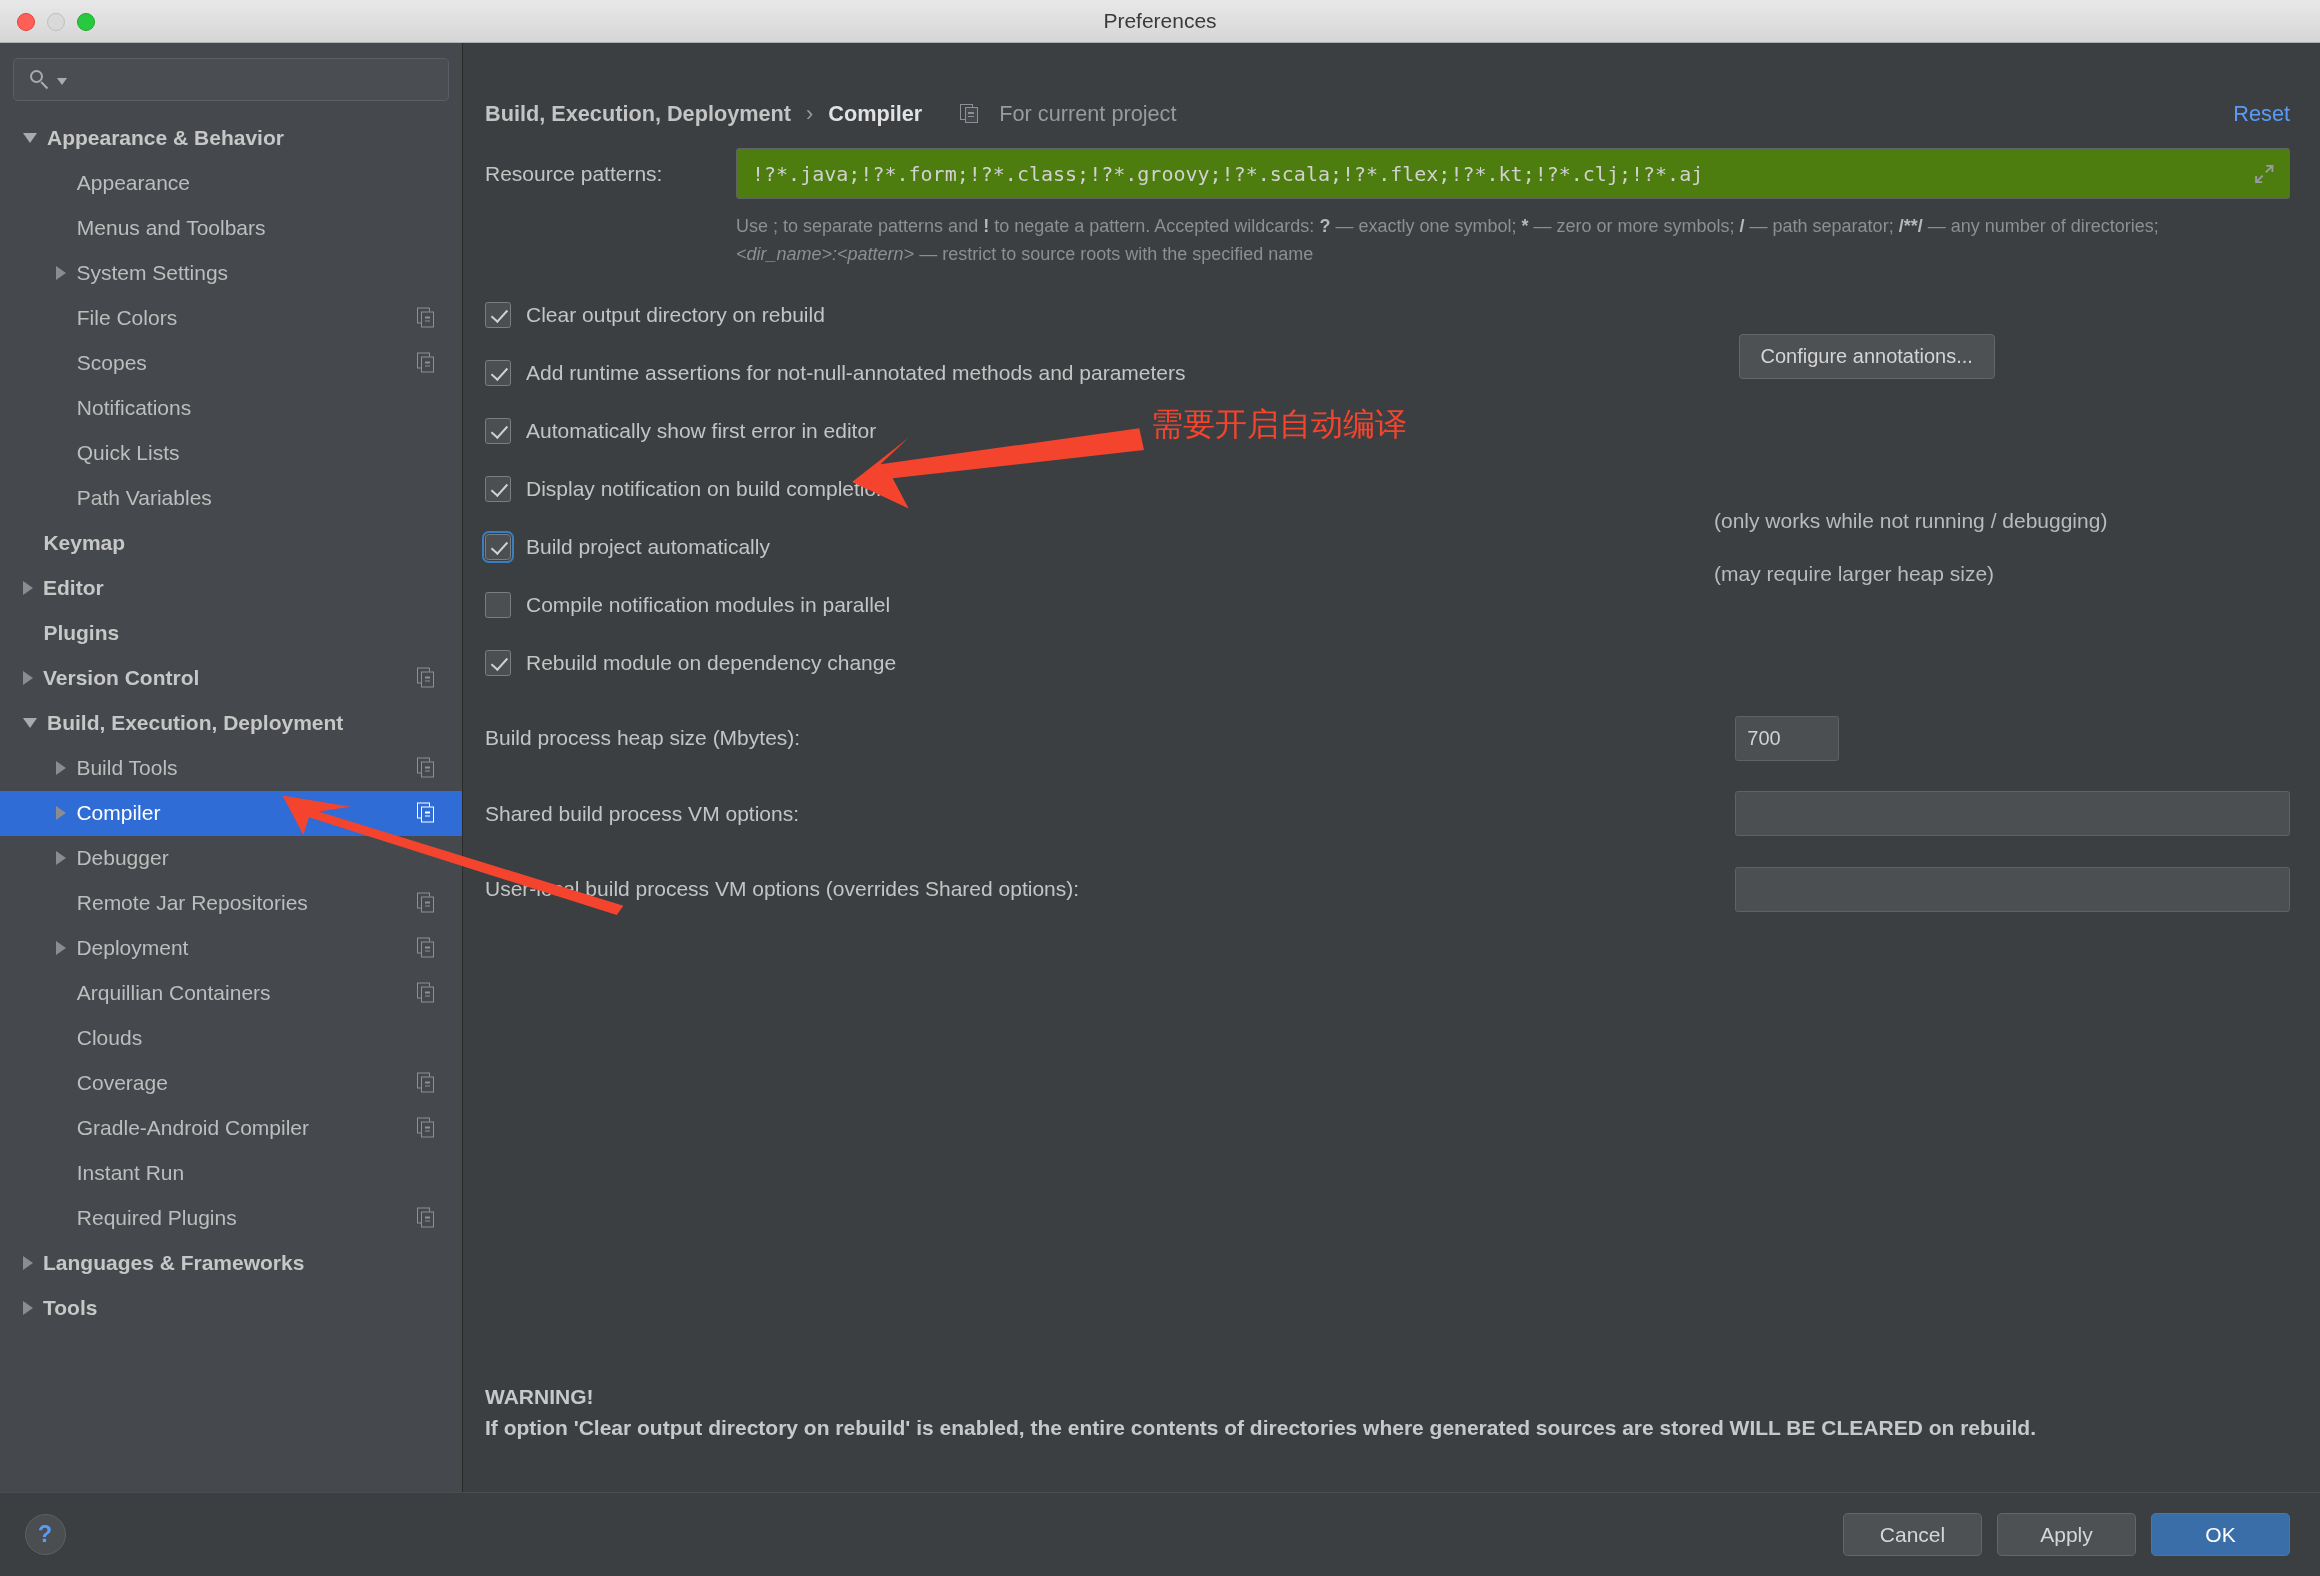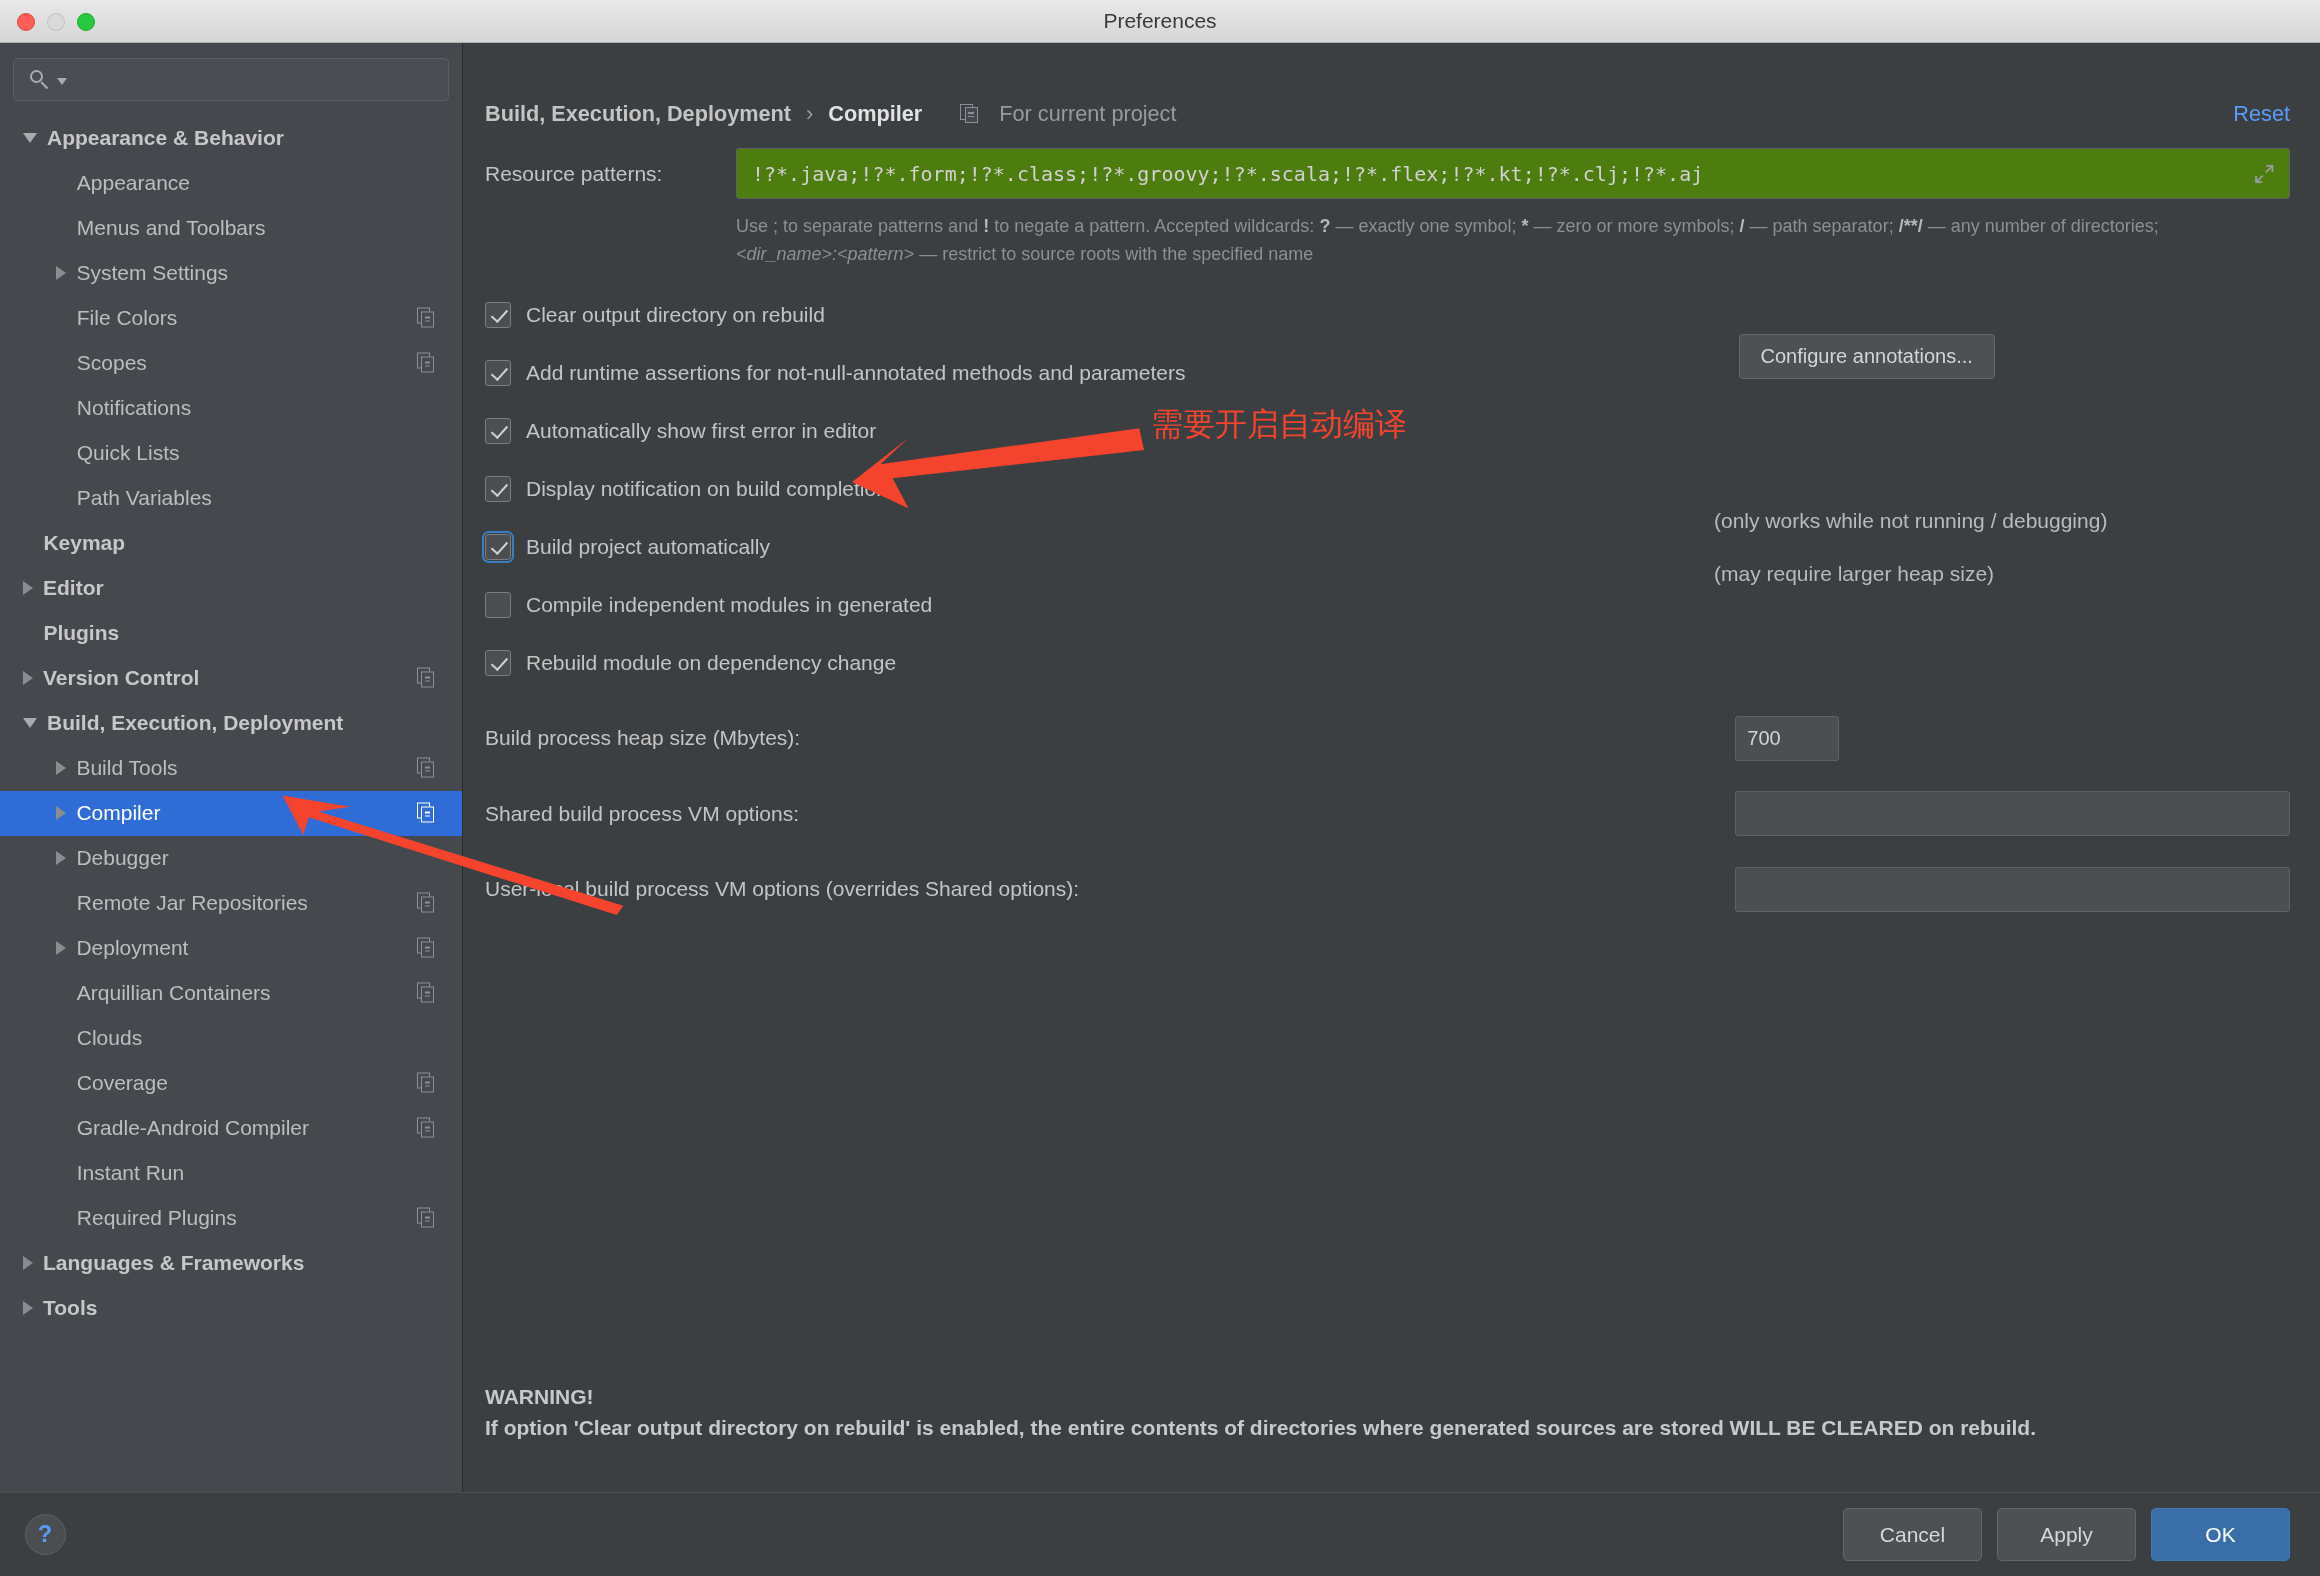--- a/index.html
+++ b/index.html
@@ -192,21 +192,21 @@
     display: flex; align-items: center;
   }
   .help-btn {
     margin-left: 24.5px; width: 41px; height: 41px; border-radius: 50%;
     background: #4a4e51; border: 0.9px solid #5d6164;
     display: flex; align-items: center; justify-content: center;
     color: #5b9bf8; font-size: 23.5px; font-weight: bold; cursor: pointer;
   }
   .btns { margin-left: auto; margin-right: 30px; display: flex; gap: 15px; }
   .dbtn {
-    min-width: 139px; height: 53px; border-radius: 4.7px;
+    min-width: 139px; height: 43px; border-radius: 4.7px;
     font-size: 21px; font-family: "Liberation Sans", sans-serif; cursor: pointer;
     border: 0.9px solid #63676a; background: #4d5154; color: #d6d6d6;
   }
   .dbtn.primary { background: #3a6ea8; border-color: #3f7ab8; color: #ffffff; }
 
   
   .annot-layer { position: absolute; left: 0; top: 0; width: 2320px; height: 1576px; pointer-events: none; }
   .annot-cn {
     position: absolute; left: 1151px; top: 403px;
     font-size: 32px; color: #f4442e; white-space: nowrap;
@@ -441,21 +441,21 @@
         <div class="cb-row sp">
           <span class="cbx checked"></span>
           <span class="cb-label">Display notification on build completion</span>
         </div>
         <div class="cb-row sp">
           <span class="cbx checked focused"></span>
           <span class="cb-label">Build project automatically</span>
         </div>
         <div class="cb-row sp">
           <span class="cbx"></span>
-          <span class="cb-label">Compile independent modules in generated</span>
+          <span class="cb-label">Compile notification modules in parallel</span>
         </div>
         <div class="cb-row sp">
           <span class="cbx checked"></span>
           <span class="cb-label">Rebuild module on dependency change</span>
         </div>
       </div>
 
     <button class="btn-annot" id="annot-btn" style="position:absolute; left:1250px; top:291px;">Configure annotations...</button>
 
     <div class="side-note" style="left:1250px; top:466px;">(only works while not running / debugging)</div>

